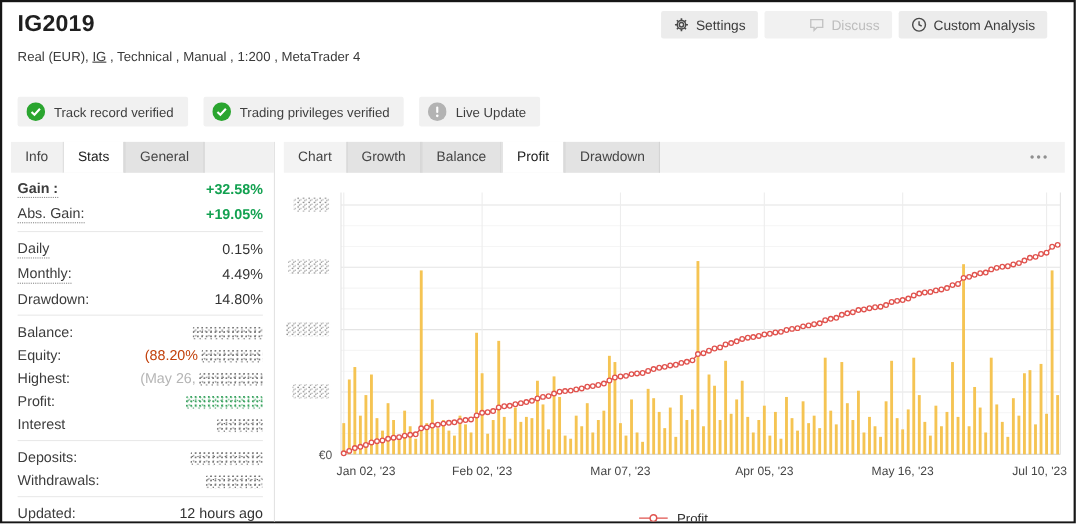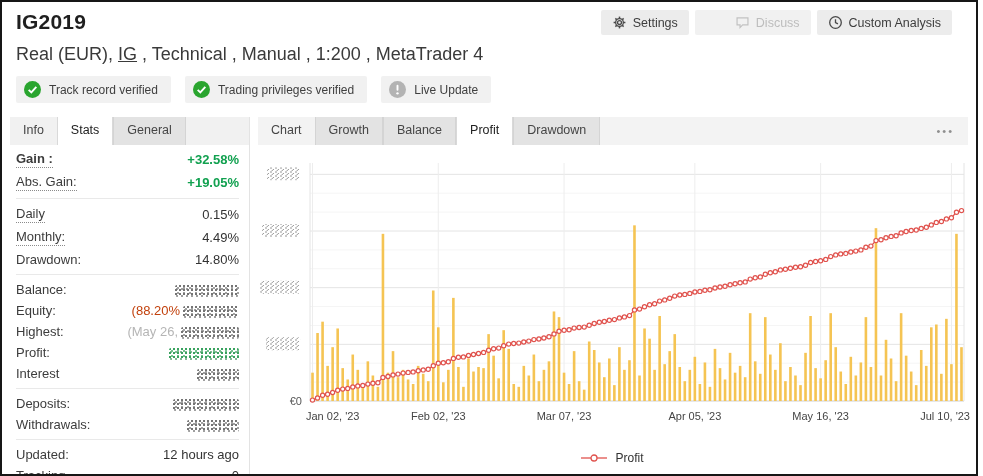--- a/index.html
+++ b/index.html
@@ -9,23 +9,23 @@
 
   
   .header { padding:8px 14px 0 14px; }
   .title { font-size:21px; font-weight:700; color:#1f1f1f; letter-spacing:.2px; }
   .hdr-buttons { position:absolute; top:8px; right:24px; display:flex; gap:6px; }
   .hbtn { display:inline-flex; align-items:center; gap:6px; background:#ececec; border:none;
           padding:5px 11px; font-size:12.5px; color:#3d3d3d; border-radius:2px; cursor:pointer;
           font-family:inherit; }
   .hbtn.disabled { background:#f1f1f1; color:#bdbdbd;padding-left:40px; }
   .hbtn svg { display:block; }
-  .subtitle { margin-top:10px; font-size:18px; color:#3a3a3a; }
+  .subtitle { margin-top:10px; font-size:12px; color:#3a3a3a; }
   .subtitle .lnk { text-decoration:underline; cursor:pointer; color:#3a3a3a; }
-  .badges { margin-top:11px; display:flex; gap:14px; }
+  .badges { margin-top:30px; display:flex; gap:14px; }
   .chip { display:inline-flex; align-items:center; gap:8px; background:#f1f1f1; padding:5px 13px 5px 8px;
           border-radius:2px; font-size:12px; color:#3f3f3f; }
   .chip svg { display:block; }
 
   
   .main { display:flex; margin-top:14px; padding:0 8px; gap:8px; height:358px; }
 
   
   .sidebar { width:240px; border-right:1px solid #e3e3e3; display:flex; flex-direction:column; }
   .tabstrip { background:#f1f1f1; display:flex; align-items:stretch; flex:0 0 28px; }

